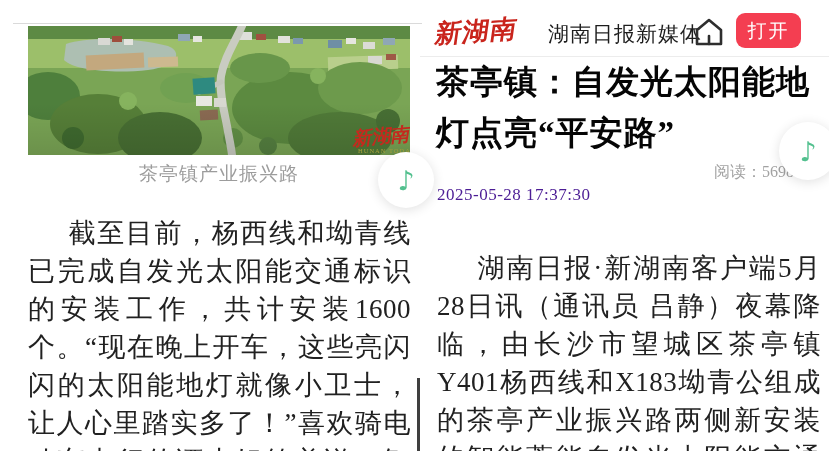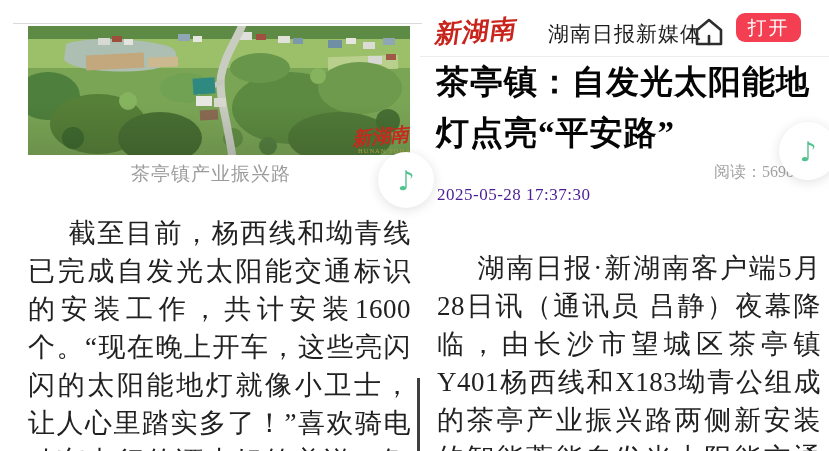--- a/index.html
+++ b/index.html
@@ -7,21 +7,21 @@
     width: 829px; height: 451px; overflow: hidden; background: #ffffff;
     font-family: "Liberation Serif", "DejaVu Serif", serif;
   }
   .page { position: relative; width: 829px; height: 451px; background: #fff; overflow: hidden; }
 
   
   .photo-topline { position: absolute; left: 13px; top: 23px; width: 409px; height: 1px; background: #dadada; }
   .photo { position: absolute; left: 28px; top: 26px; width: 382px; height: 129px; overflow: hidden; }
   .photo svg { display: block; }
   .photo-caption {
-    position: absolute; left: 20px; top: 161px; width: 382px; text-align: center;
+    position: absolute; left: 28px; top: 161px; width: 382px; text-align: center;
     font-size: 19px; color: #9c9c9c; letter-spacing: 1px;
   }
   .body-text {
     position: absolute; font-size: 27px; line-height: 38px; color: #212121;
     text-align: justify; text-indent: 1.5em; letter-spacing: 0.5px; margin: 0;
   }
   .body-left  { left: 28px;  top: 214px; width: 383px; }
   .body-right { left: 437px; top: 249px; width: 384px; }
 
   
@@ -29,21 +29,21 @@
     position: absolute; left: 436px; top: 14px; font-size: 26px; font-weight: bold;
     color: #c9241c; transform: skewX(-12deg) rotate(-4deg); letter-spacing: 1px;
     font-family: "Liberation Serif", "DejaVu Serif", serif;
   }
   .brand {
     position: absolute; left: 508px; top: 20px; font-size: 21px; color: #1d1d1d;
     font-family: "Liberation Sans", "DejaVu Sans", sans-serif; letter-spacing: 1px; margin-left: 40px;
   }
   .home-btn { position: absolute; left: 691px; top: 15px; width: 36px; height: 34px; cursor: pointer; }
   .open-btn {
-    position: absolute; left: 736px; top: 13px; width: 65px; height: 29px;
+    position: absolute; left: 736px; top: 13px; width: 65px; height: 35px;
     background: #f43e51; color: #ffffff; border: none; border-radius: 9px;
     font-size: 19px; font-family: "Liberation Sans", "DejaVu Sans", sans-serif;
     display: flex; align-items: center; justify-content: center; cursor: pointer; letter-spacing: 2px;
   }
   .header-divider { position: absolute; left: 420px; top: 56px; width: 409px; height: 1px; background: #ececec; }
 
   
   .article-title {
     position: absolute; left: 436px; top: 57px; width: 390px; margin: 0;
     font-size: 33px; line-height: 51px; font-weight: bold; color: #050505; letter-spacing: 1px;

